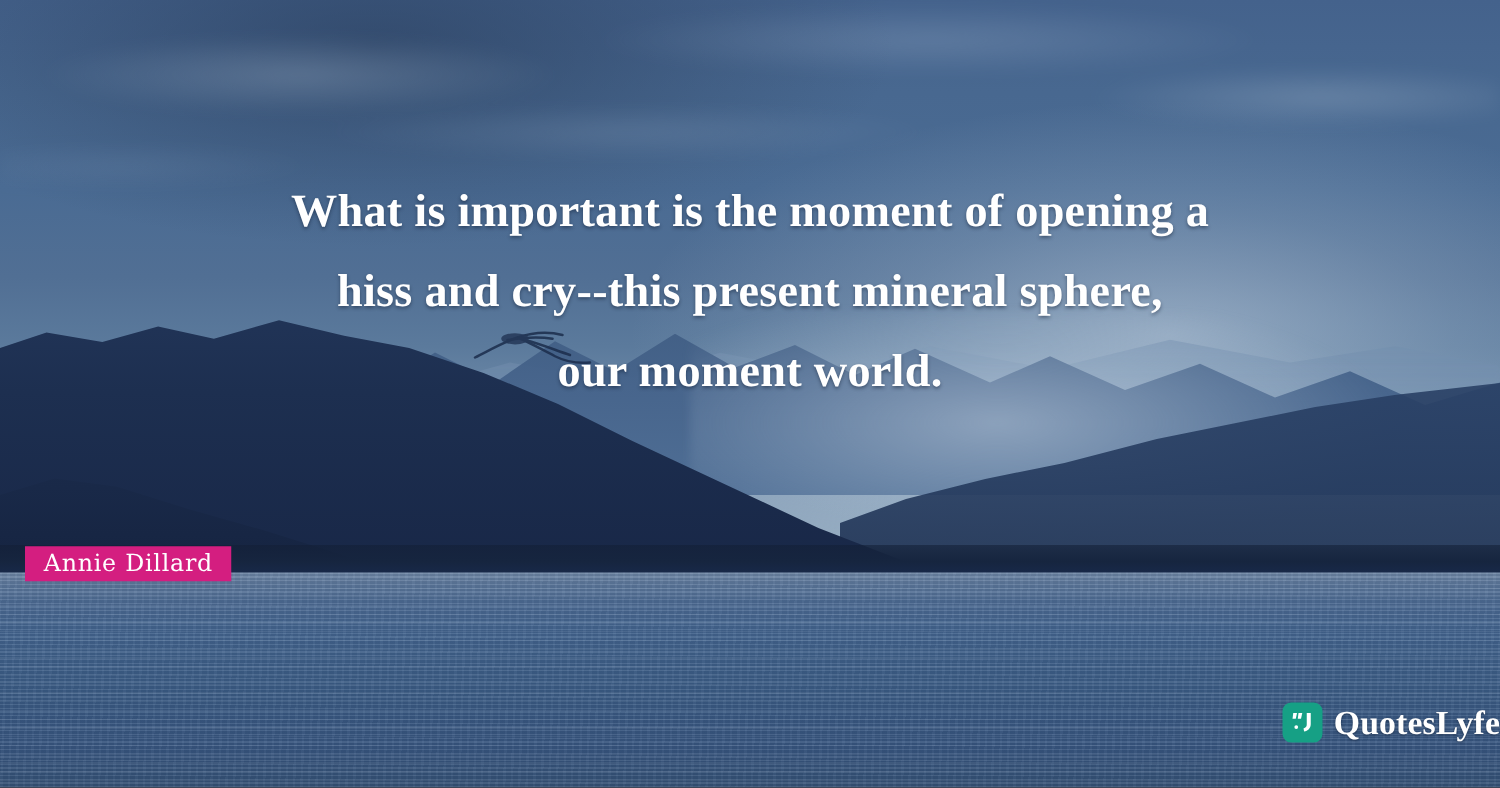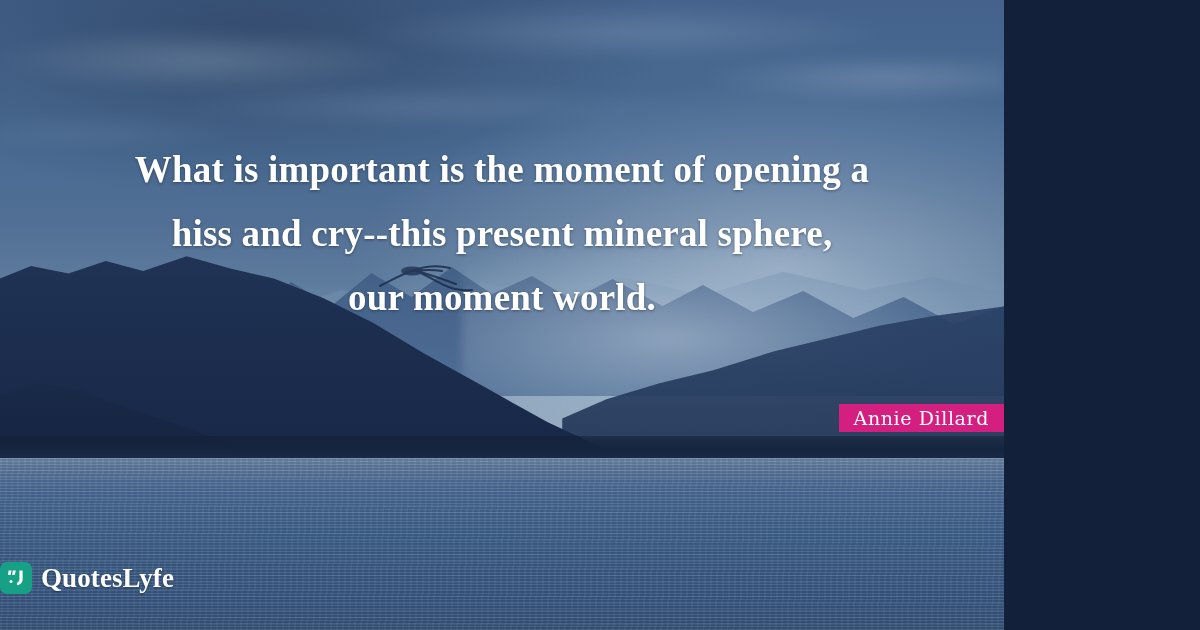--- a/index.html
+++ b/index.html
@@ -3,21 +3,21 @@
 <meta charset="utf-8">
 <title>QuotesLyfe Quote Card</title>
 <style>
   html, body {
     margin: 0;
     padding: 0;
     background: #12203a;
   }
   #card {
     position: relative;
-    width: 1004px;
+    width: 1200px;
     height: 630px;
     overflow: hidden;
     font-family: "Liberation Serif", "DejaVu Serif", serif;
     background: #737373;
     user-select: none;
     text-decoration: underline;
   }
 
   
   .layer { position: absolute; left: 0; top: 0; width: 100%; height: 100%; }
@@ -159,41 +159,42 @@
     letter-spacing: 0.2px;
     text-shadow: 0 1px 3px rgba(10,22,42,0.45);
     padding: 0 90px;
     box-sizing: border-box;
   }
   .quote .line { display: block; white-space: nowrap; }
 
   
   .author-wrap {
     position: absolute;
-    left: 0; right: 0; top: 404px;
-    text-align: right;
+    left: 0; right: 0; top: 437px;
+    text-align: left;
+    padding-left: 20px;
   }
   .author-badge {
     display: inline-block;
     background: #d41e80;
     color: #ffffff;
     font-size: 19px;
     line-height: 28px;
     padding: 0 15px;
     letter-spacing: 0.6px;
     font-family: "DejaVu Serif", "Liberation Serif", serif;
   }
 
   
   .logo {
     position: absolute;
     left: 0; right: 0; top: 562px;
     display: flex;
     align-items: center;
-    justify-content: flex-start;
+    justify-content: flex-end;
     gap: 9px;
   }
   .logo-mark {
     width: 32px; height: 32px;
     border-radius: 7px;
     background: #16a085;
     display: flex;
     align-items: center;
     justify-content: center;
     flex: none;

